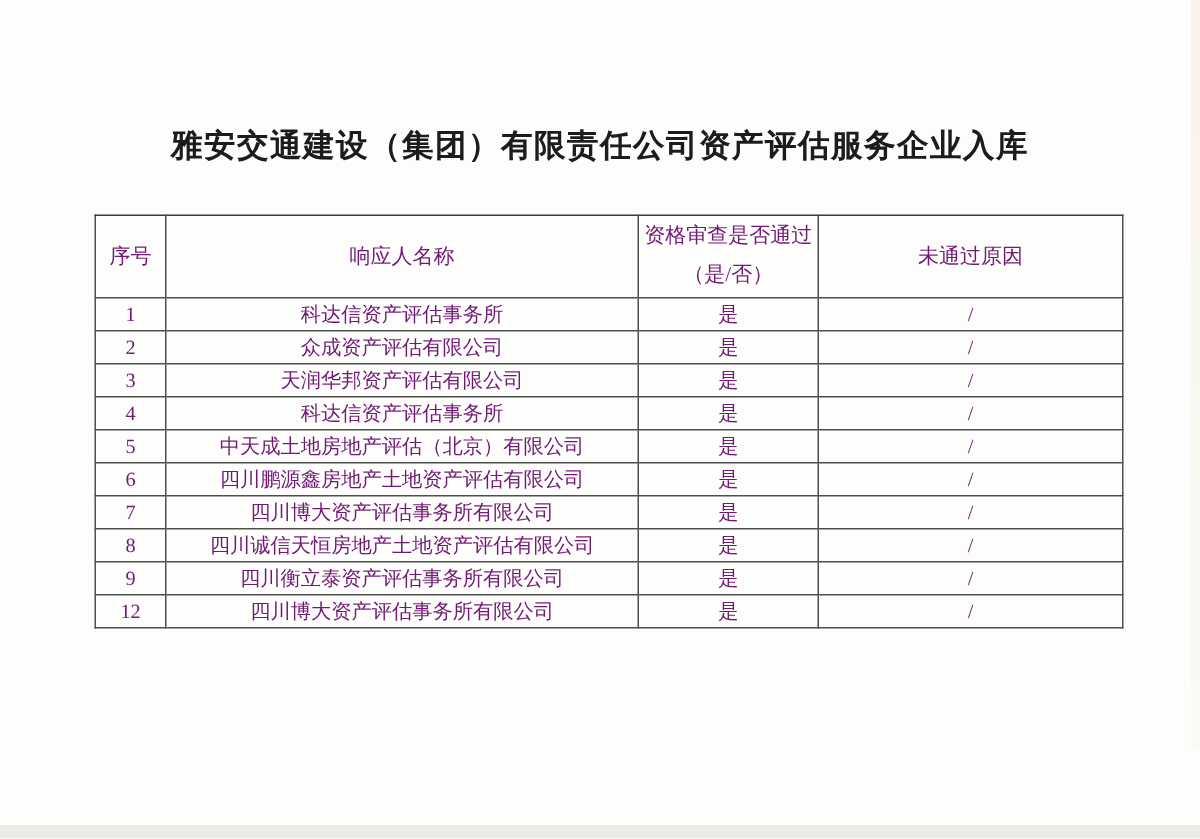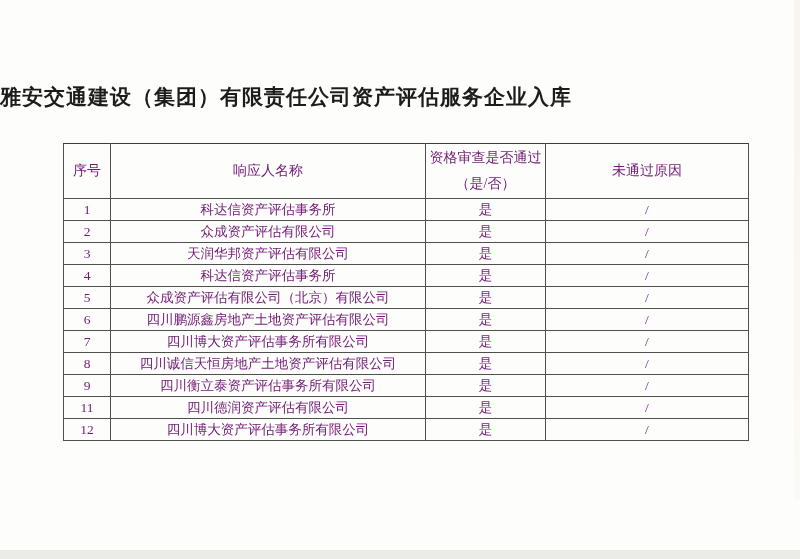--- a/index.html
+++ b/index.html
@@ -8,21 +8,21 @@
     position: relative;
     background: #fdfdfb;
     font-family: "Liberation Serif", "DejaVu Serif", serif;
     color: #222222;
   }
   .doc-title {
     position: absolute;
     top: 82px;
     left: 0;
     width: 100%;
-    text-align: left;
+    text-align: center;
     font-size: 21px;
     font-weight: bold;
     line-height: 30px;
     letter-spacing: 1px;
     color: #1c1c1c;
   }
   table.results {
     position: absolute;
     top: 143px;
     left: 63px;
@@ -108,21 +108,21 @@
       <td class="reason">/</td>
     </tr>
     <tr>
       <td class="serial">4</td>
       <td>科达信资产评估事务所</td>
       <td>是</td>
       <td class="reason">/</td>
     </tr>
     <tr>
       <td class="serial">5</td>
-      <td>众成资产评估有限公司（北京）有限公司</td>
+      <td>中天成土地房地产评估（北京）有限公司</td>
       <td>是</td>
       <td class="reason">/</td>
     </tr>
     <tr>
       <td class="serial">6</td>
       <td>四川鹏源鑫房地产土地资产评估有限公司</td>
       <td>是</td>
       <td class="reason">/</td>
     </tr>
     <tr>
@@ -137,26 +137,20 @@
       <td>是</td>
       <td class="reason">/</td>
     </tr>
     <tr>
       <td class="serial">9</td>
       <td>四川衡立泰资产评估事务所有限公司</td>
       <td>是</td>
       <td class="reason">/</td>
     </tr>
     <tr>
-      <td class="serial">11</td>
-      <td>四川德润资产评估有限公司</td>
-      <td>是</td>
-      <td class="reason">/</td>
-    </tr>
-    <tr>
       <td class="serial">12</td>
       <td>四川博大资产评估事务所有限公司</td>
       <td>是</td>
       <td class="reason">/</td>
     </tr>
   </tbody>
 </table>
 
 <div class="scan-smudge-right"></div>
 <div class="scan-strip-bottom"></div>

